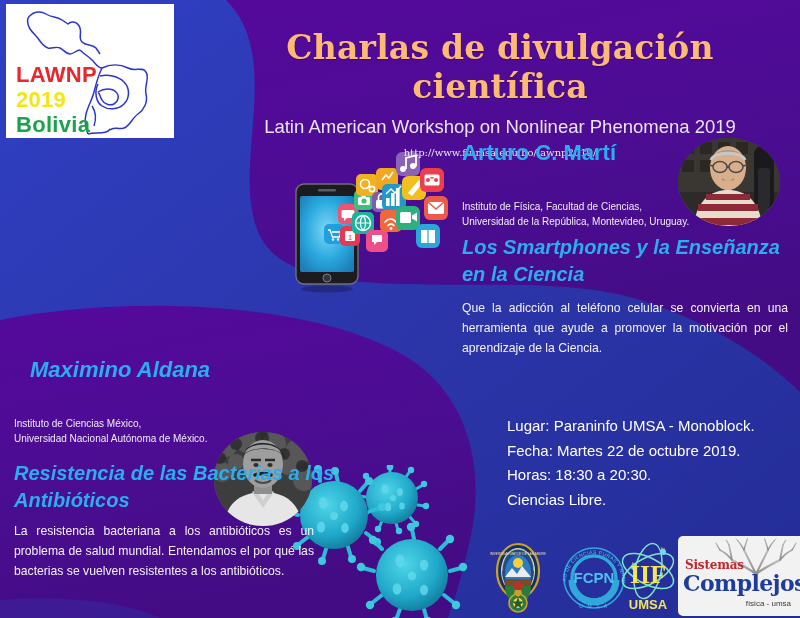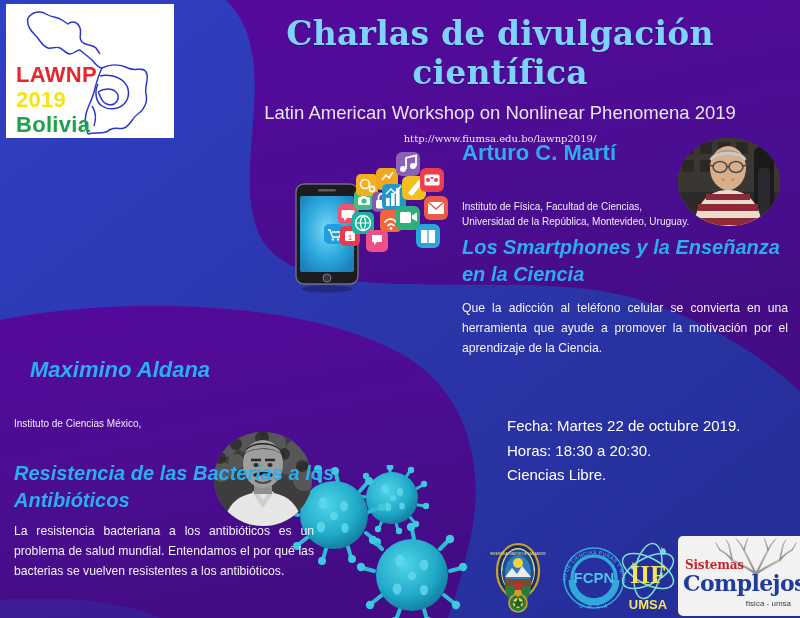--- a/index.html
+++ b/index.html
@@ -36,23 +36,23 @@
   .lw-1 { color: #E8262B; }
   .lw-2 { color: #F2E616; }
   .lw-3 { color: #1BA24B; }
 
   
   .header { position: absolute; left: 200px; top: 0; width: 600px; z-index: 5; text-align: center; }
   .title-main {
     font-family: "DejaVu Serif", serif;
     font-weight: bold;
     font-size: 33px;
-    color: #7dd3fc;
+    color: #fdba74;
     letter-spacing: .2px;
-    margin-top: 14px;
+    margin-top: 28px;
     text-shadow: 0 1px 1px rgba(0,0,0,.25);
   }
   .title-sub {
     font-family: "Liberation Sans", sans-serif;
     font-size: 18.5px;
     color: #E9E4F2;
     margin-top: 10px;
     font-weight: 400;
   }
   .title-url {
@@ -368,20 +368,21 @@
       <path d="M44,41 c4,3 8,3 12,0" fill="none" stroke="#A97B5C" stroke-width="1.4"></path>
       <ellipse cx="50" cy="47" rx="9" ry="5" fill="#D9AE8A"></ellipse>
     </svg>
   </div>
   <div class="talk-title s1-talk">Los Smartphones y la Enseñanza en la Ciencia</div>
   <div class="talk-abstract s1-abs">Que la adicción al teléfono celular se convierta en una herramienta que ayude a promover la motivación por el aprendizaje  de la Ciencia.</div>
 
   <div class="spk-name s2-name">Maximino Aldana</div>
   <div class="spk-affil s2-affil">
     <div>Instituto de Ciencias México,</div>
+    <div>Universidad Nacional Autónoma de México.</div>
   </div>
   <div class="photo-circle s2-photo">
     <svg width="98" height="94" viewBox="0 0 98 94">
       <rect width="98" height="94" fill="#3D3D3D"></rect>
       <g fill="#575757">
         <circle cx="12" cy="14" r="11"></circle>
           <circle cx="34" cy="8" r="13"></circle>
           <circle cx="60" cy="12" r="12"></circle>
         <circle cx="84" cy="20" r="13"></circle>
           <circle cx="8" cy="40" r="10"></circle>
@@ -490,20 +491,21 @@
         <circle cx="138" cy="156" r="4.2"></circle>
           <circle cx="105" cy="156" r="4.2"></circle>
         <circle cx="80" cy="140" r="4.2"></circle>
           <circle cx="71" cy="102" r="4.2"></circle>
         <circle cx="83" cy="75" r="4.2"></circle>
       </g>
     </g>
   </svg>
 
   <div class="event-details">
+    <div>Lugar: Paraninfo UMSA  - Monoblock.</div>
     <div>Fecha: Martes 22 de octubre 2019.</div>
     <div>Horas: 18:30 a 20:30.</div>
     <div>Ciencias Libre.</div>
   </div>
 
   <div class="logos-row">
 
     <svg class="logo-slot" style="left:6px;top:3px;" width="56" height="74" viewBox="0 0 56 74">
       <ellipse cx="28" cy="30" rx="21" ry="27" fill="#12306B" stroke="#C9A227" stroke-width="2.2"></ellipse>
       <ellipse cx="28" cy="30" rx="16.5" ry="22.5" fill="#1C4C8C" stroke="#EFD79A" stroke-width="1"></ellipse>

